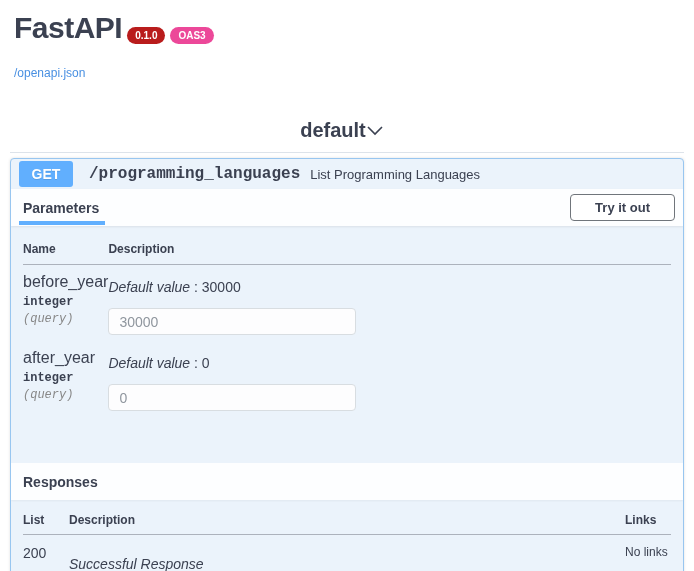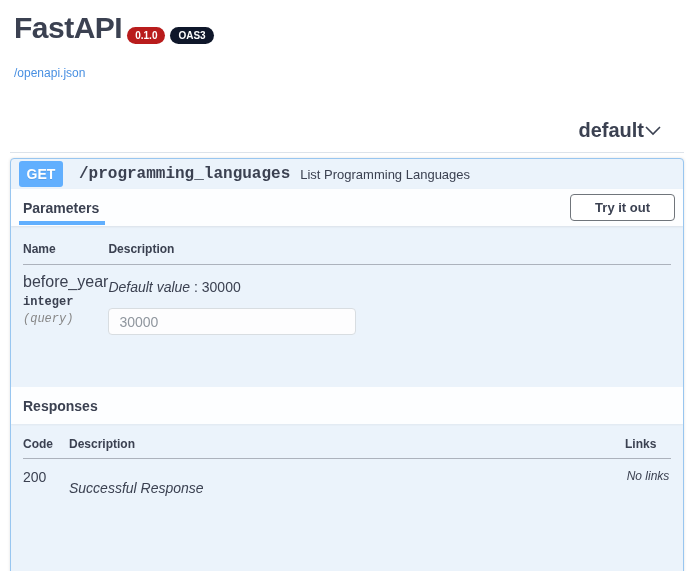--- a/index.html
+++ b/index.html
@@ -10,30 +10,30 @@
     color: #3b4151;
   }
   .info { padding: 12px 14px 0 14px; }
   .title-row { display: flex; align-items: flex-end; gap: 5px; }
   .app-title { font-size: 30px; font-weight: bold; line-height: 32px; letter-spacing: -0.5px; }
   .badge {
     display: inline-block; color: #fff; font-size: 10px; font-weight: bold;
     padding: 3px 8px; border-radius: 57px; margin-top: 2px; line-height: 11px;
   }
   .badge-version { background: #b91c1c; }
-  .badge-oas { background: #0f172a; }
+  .badge-oas { background: #ec4899; }
   .spec-link {
     display: inline-block; margin-top: 22px; font-size: 12px;
     color: #4990e2; text-decoration: none; cursor: pointer;
   }
 
   .main { padding: 0 10px; }
   .tag-header {
     margin-top: 32px;
-    display: flex; justify-content: flex-end; align-items: center;
+    display: flex; justify-content: center; align-items: center;
     padding: 6px 12px 10px 12px;
     border-bottom: 1px solid #dde3ea;
     cursor: pointer;
   }
   .tag-title { font-size: 20px; font-weight: bold; }
   .chevron { margin-right: 10px; display: flex; }
 
   .opblock {
     margin-top: 5px;
     border: 1px solid #98c6f0;
@@ -42,21 +42,21 @@
     box-shadow: 0 0 3px rgba(0,0,0,.12);
     min-height: 440px;
     overflow: hidden;
   }
   .opblock-summary {
     display: flex; align-items: center; gap: 10px;
     padding: 3px 8px; height: 30px; cursor: pointer;
   }
   .method-badge {
     background: #61affe; color: #fff; font-weight: bold; font-size: 14px;
-    width: 44px; text-align: center; padding: 5px 0; border-radius: 3px;
+    width: 54px; text-align: center; padding: 5px 0; border-radius: 3px;
     border: none; text-shadow: 0 1px 0 rgba(0,0,0,.1);
     font-family: "Liberation Sans", sans-serif;
   }
   .op-path {
     font-family: "Liberation Mono", monospace; font-weight: bold;
     font-size: 16px; color: #3b4151; margin-left: 6px;
   }
   .op-summary-text { font-size: 13px; color: #3b4151; }
 
   .section-header {
@@ -121,21 +121,21 @@
   .responses-table-container { padding: 13px 12px 60px 12px; }
   table.responses { width: 100%; border-collapse: collapse; }
   table.responses th {
     text-align: left; font-size: 12px; font-weight: bold; color: #3b4151;
     padding: 0 0 7px 0; border-bottom: 1px solid rgba(59,65,81,.2);
   }
   th.col-code { width: 46px; }
   th.col-links { width: 46px; }
   td.cell-code { font-size: 14px; padding-top: 10px; }
   td.cell-rdesc { font-size: 14px; padding-top: 21px; font-style: italic; }
-  td.cell-links { font-size: 12px; font-style: italic; padding-top: 10px; text-align: center; }
+  td.cell-links { font-size: 12px; padding-top: 10px; }
 </style>
 </head>
 <body>
 
 <div class="info">
   <div class="title-row">
     <span class="app-title">FastAPI</span>
     <span class="badge badge-version">0.1.0</span>
     <span class="badge badge-oas">OAS3</span>
   </div>
@@ -179,34 +179,45 @@
             <td class="cell-name">
               <div class="param-name">before_year</div>
               <div class="param-type">integer</div>
               <div class="param-in">(query)</div>
             </td>
             <td class="cell-desc">
               <div class="default-line"><span class="default-label">Default value</span><span> : </span><span>30000</span></div>
               <input class="param-input" type="text" value="30000" style="">
             </td>
           </tr>
+          <tr>
+            <td class="cell-name">
+              <div class="param-name">after_year</div>
+              <div class="param-type">integer</div>
+              <div class="param-in">(query)</div>
+            </td>
+            <td class="cell-desc">
+              <div class="default-line"><span class="default-label">Default value</span><span> : </span><span>0</span></div>
+              <input class="param-input" type="text" value="0" style="">
+            </td>
+          </tr>
         </tbody>
       </table>
       <div class="params-bottom-space"></div>
     </div>
 
     <div class="responses-header">
       <span class="responses-title">Responses</span>
     </div>
 
     <div class="responses-table-container">
       <table class="responses">
         <thead>
           <tr>
-            <th class="col-code">Code</th>
+            <th class="col-code">List</th>
             <th>Description</th>
             <th class="col-links">Links</th>
           </tr>
         </thead>
         <tbody>
           <tr>
             <td class="cell-code">200</td>
             <td class="cell-rdesc">Successful Response</td>
             <td class="cell-links">No links</td>
           </tr>

